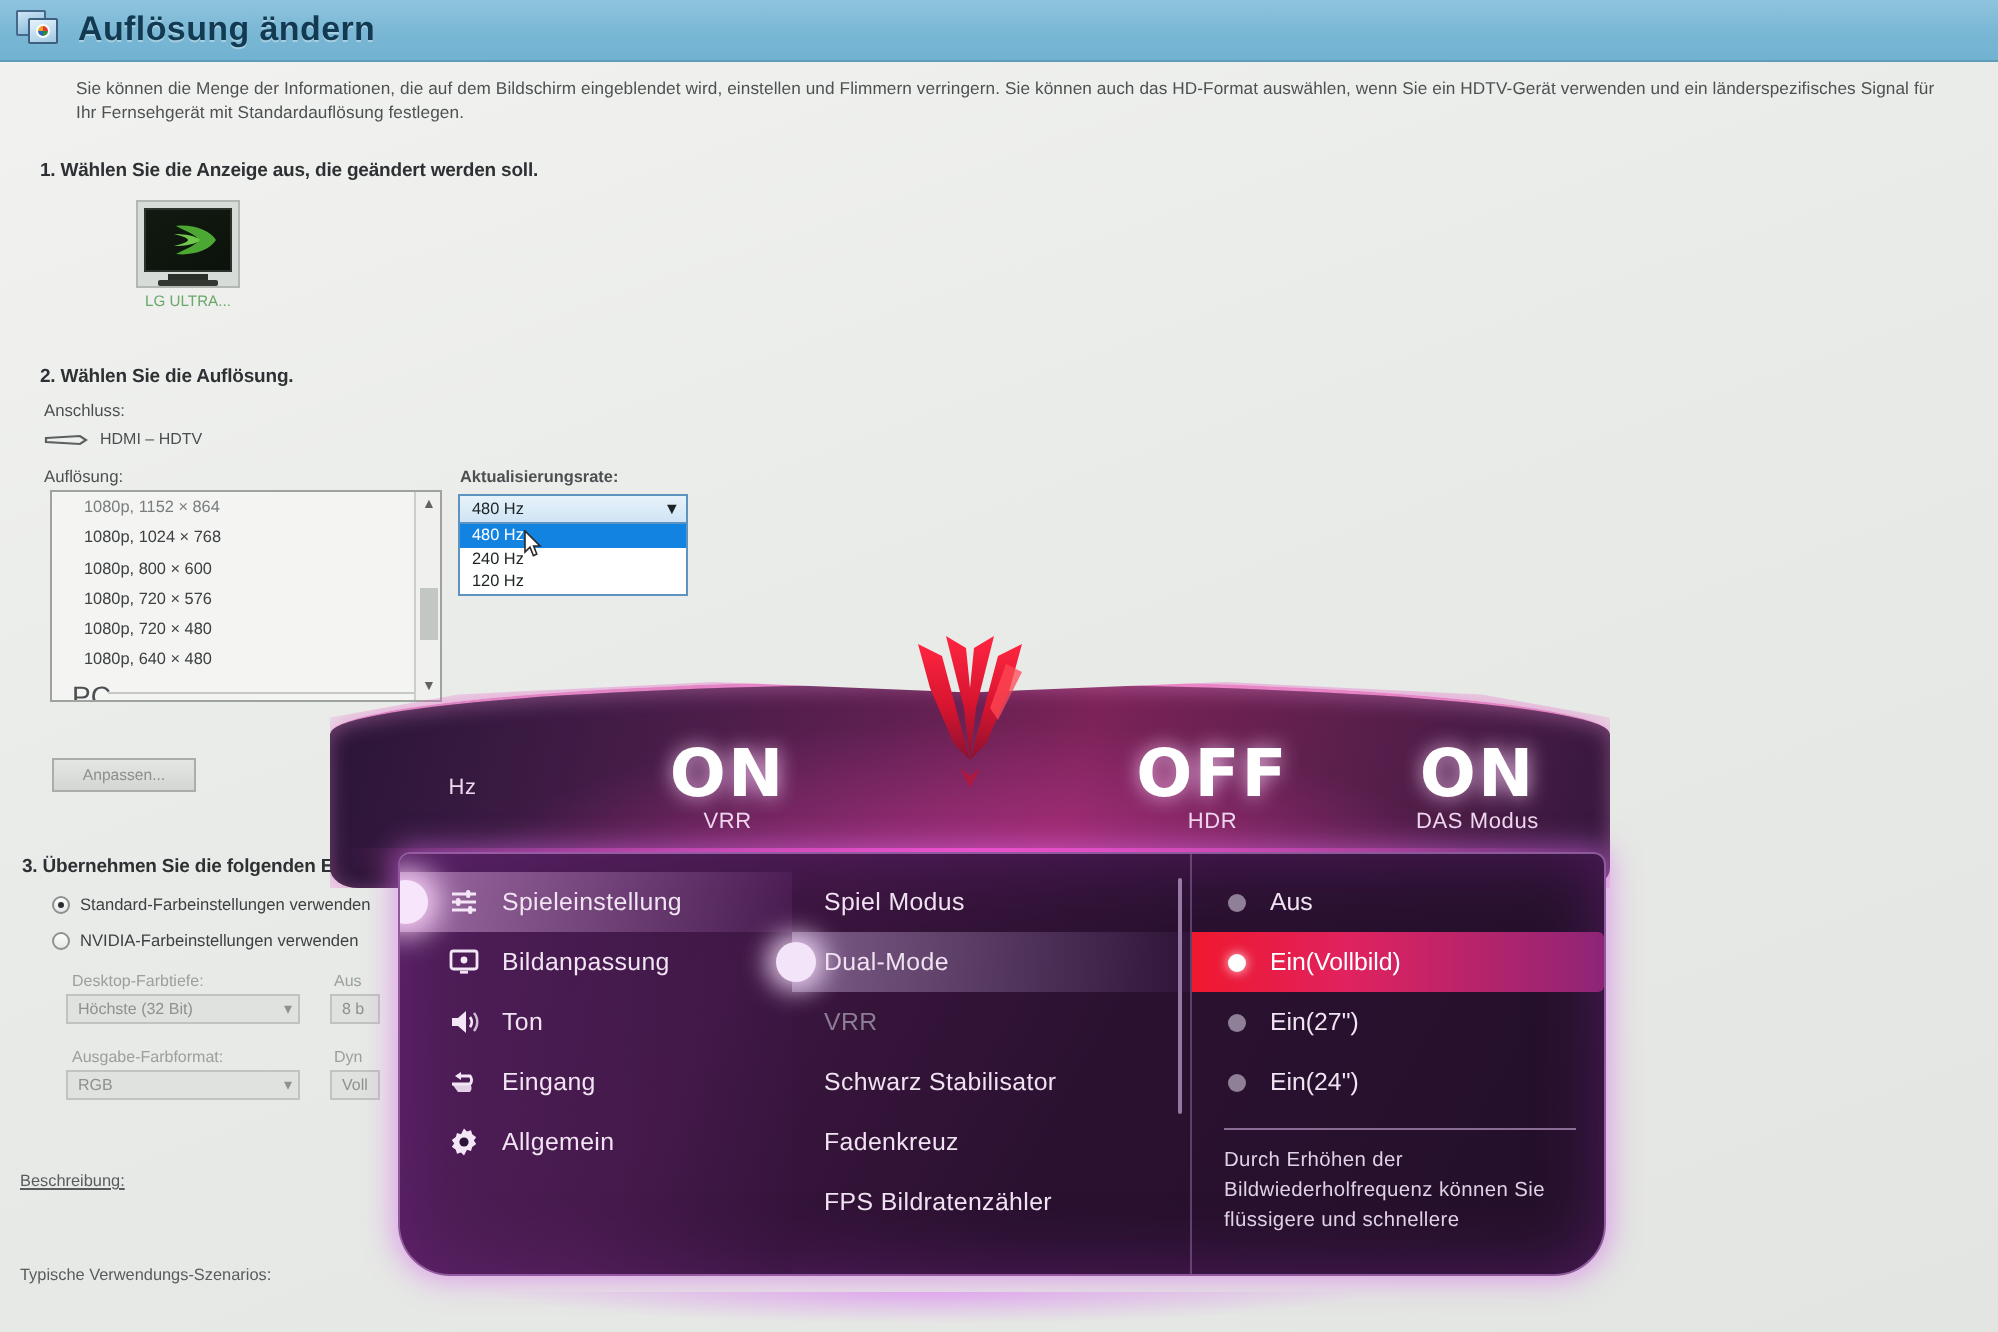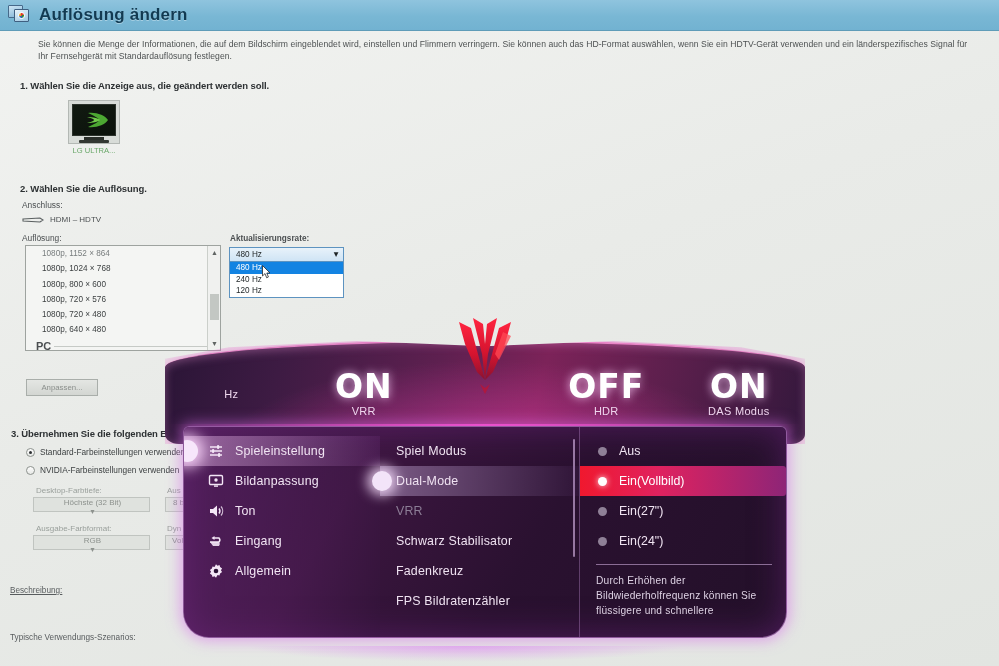--- a/index.html
+++ b/index.html
@@ -63,21 +63,21 @@
 
   .conn-icon { position:absolute; left:22px; top:216px; width:22px; height:8px; }
   .conn-txt { position:absolute; left:50px; top:215px; font-size:8px; color:#4b4f51; }
 
   
   .res-box { position:absolute; left:25px; top:245px; width:196px; height:106px;
              background:#f4f5f3; border:1px solid #9ea39f; overflow:hidden; }
   .res-item { font-size:8.2px; color:#3d4142; padding:1px 0 1px 16px; height:15.3px;
               line-height:13px; white-space:nowrap; }
   .res-item.clipped { color:#787d7e; }
-  .res-group { font-size:11px; color:#4b4f51; padding:2px 0 1px 10px; position:relative;font-weight:bold; }
+  .res-group { font-size:14px; color:#4b4f51; padding:2px 0 1px 10px; position:relative; }
   .res-group:after { content:""; position:absolute; left:28px; right:10px; top:8px; height:1px; background:#c6cac6; }
   .res-item.sel { background:#1383e2; color:#fff; padding-left:16px; }
   .res-scroll { position:absolute; right:0; top:0; width:13px; height:100%; background:#f0f1ef;
                 border-left:1px solid #cbcfca; }
   .res-arrow { width:13px; height:13px; display:flex; align-items:center; justify-content:center;
                font-size:7px; color:#5f6462; }
   .res-thumb { position:absolute; left:2px; top:48px; width:9px; height:26px; background:#c3c7c3; }
 
   
   .rr-lbl { position:absolute; left:230px; top:234px; font-size:8.2px; color:#4b4f51;font-weight:bold; }
@@ -98,21 +98,21 @@
 
   .radio-row { position:absolute; display:flex; align-items:center; gap:5px; font-size:8.3px; color:#3d4142; }
   .rb { width:9px; height:9px; border-radius:50%; border:1px solid #8d928e;
         background:linear-gradient(180deg,#fdfdfd,#e6e8e5); position:relative; }
   .rb.on:after { content:""; position:absolute; left:2px; top:2px; width:3px; height:3px;
         border-radius:50%; background:#2b2f31; }
 
   .fld-lbl { position:absolute; font-size:8px; color:#9aa09c; }
   .fld-combo { position:absolute; height:15px; background:#dfe2de; border:1px solid #c0c4c0;
         display:flex; align-items:center; justify-content:space-between; padding:0 3px 0 5px;
-        font-size:8px; color:#8d928e;flex-direction:column; }
+        font-size:8px; color:#8d928e; }
 
   .bottom-lbl { position:absolute; font-size:8.2px; color:#585c5e; }
 
   
   .osd { position:absolute; left:155px; top:330px; width:660px; height:336px; }
 
   .osd-top {
     position:absolute; left:10px; top:10px; width:640px; height:104px;
     background:
       radial-gradient(ellipse at 50% 120%, rgba(255,70,190,.55) 0%, rgba(255,60,170,0) 60%),
@@ -132,21 +132,21 @@
   .stat { flex:1; text-align:center; color:#fff; }
   .stat .v { font-size:33px; font-weight:bold; letter-spacing:1px; line-height:34px;
              text-shadow:0 0 10px rgba(255,210,255,.8); font-family:"DejaVu Sans", sans-serif; }
   .stat .k { font-size:11px; color:#efd8ee; margin-top:1px; letter-spacing:.3px; }
   .stat.spacer { flex:0 0 110px; }
 
   .lg-logo { position:absolute; left:50%; top:-16px; transform:translateX(-50%);
              width:96px; height:88px; z-index:6; }
 
   .osd-body {
-    position:absolute; left:28px; top:96px; width:604px; height:212px;
+    position:absolute; left:44px; top:96px; width:604px; height:212px;
     background: linear-gradient(120deg,#2b1236 0%, #3c1640 28%, #2a1130 58%, #231029 100%);
     border-radius:6px 6px 26px 26px;
     box-shadow:0 0 14px 3px rgba(215,110,235,.55), inset 0 0 34px rgba(120,40,140,.5);
     border:1px solid rgba(228,150,245,.55);
     display:flex; overflow:hidden;
   }
   .col-a { width:196px; padding-top:9px; background:linear-gradient(100deg,rgba(110,40,120,.55),rgba(50,20,60,.25)); }
   .col-b { width:200px; padding-top:9px; border-right:1px solid rgba(200,150,220,.35); }
   .col-c { flex:1; padding-top:9px; }
 

